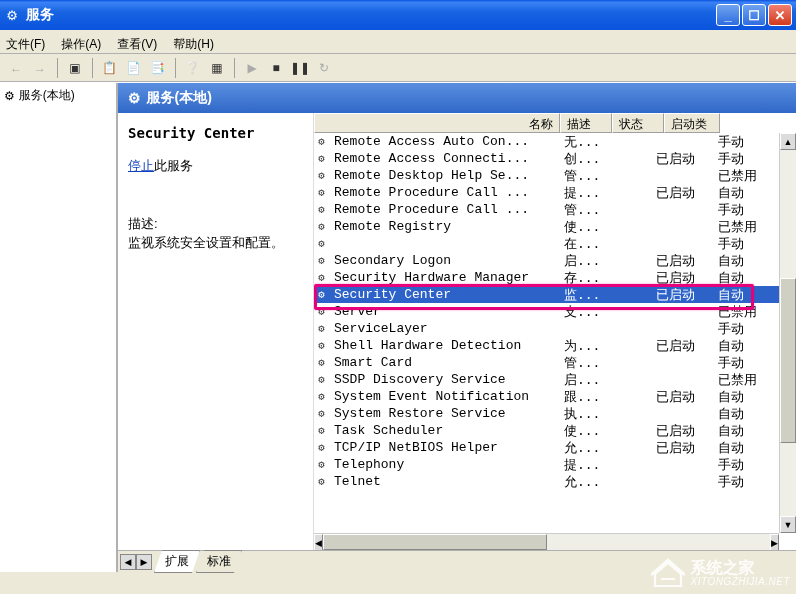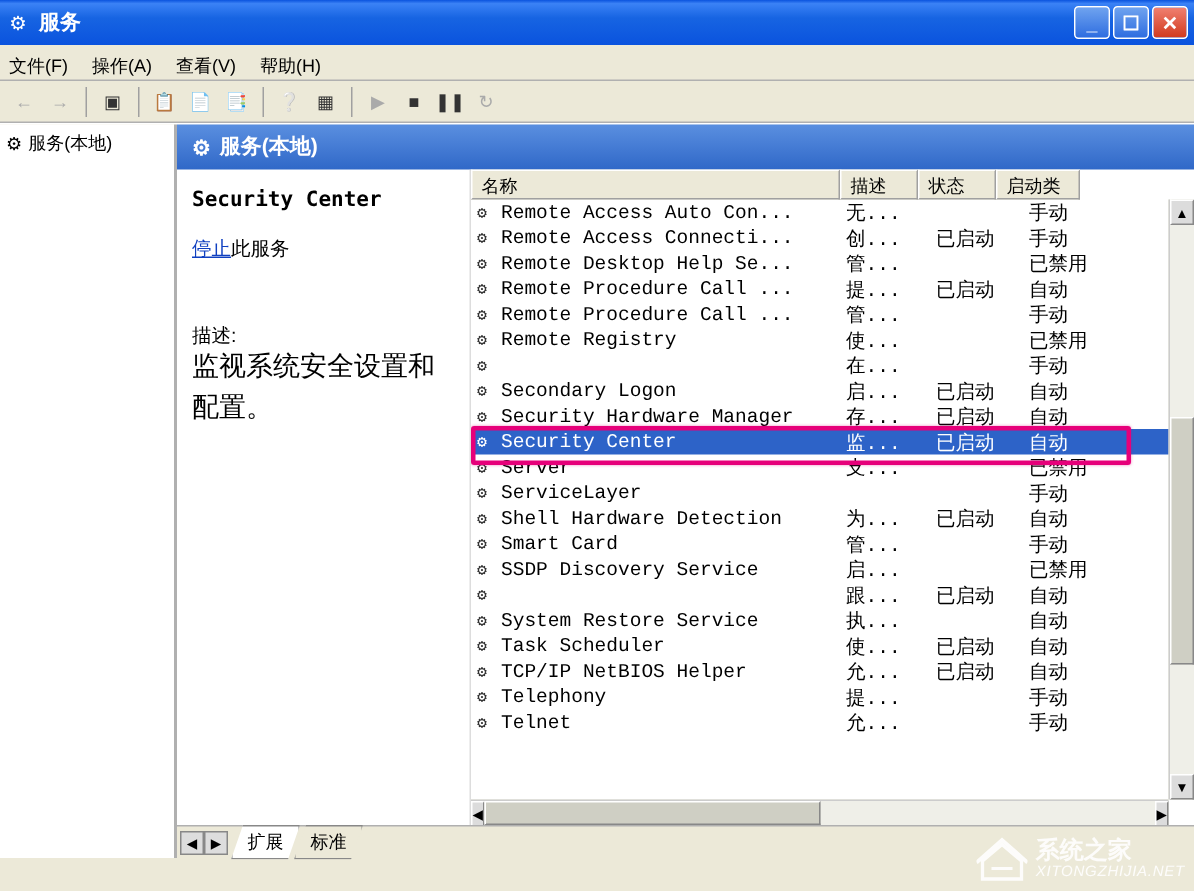--- a/index.html
+++ b/index.html
@@ -28,36 +28,36 @@
 
 .content-pane { flex: 1; display: flex; flex-direction: column; background: #fff; }
 .content-header { background: linear-gradient(#5a8fe0, #3068c8); color: #fff; font-weight: bold; padding: 6px 10px; height: 30px; display: flex; align-items: center; gap: 6px; font-size: 14px; }
 
 .content-body { flex: 1; display: flex; overflow: hidden; }
 .info-panel { width: 196px; padding: 12px 10px; border-right: 1px solid #ddd; }
 .info-panel .name { font-weight: bold; font-size: 14px; margin-bottom: 16px; font-family: monospace, "SimSun"; }
 .info-panel a { color: #1040c0; text-decoration: underline; }
 .info-panel .links div { margin-bottom: 2px; font-size: 13px; }
 .desc-label { margin-top: 40px; font-size: 13px; }
-.desc-text { font-size: 18px; line-height: 1.5; font-family: Liberation Mono, monospace; }
+.desc-text { font-size: 13px; line-height: 1.5; }
 
 .list-wrap { flex: 1; display: flex; flex-direction: column; overflow: hidden; position: relative; }
 .list-header { display: flex; height: 20px; }
 .list-header .col { background: #ece9d8; border: 1px solid #fff; border-right: 1px solid #a0a0a0; border-bottom: 1px solid #a0a0a0; padding: 2px 6px; font-size: 12px; }
-.col-name { width: 246px; }
+.col-name { width: 246px; text-align: right; }
 .col-desc { width: 52px; }
 .col-status { width: 52px; }
 .col-startup { width: 56px; }
 
 .list-body { flex: 1; overflow: hidden; position: relative; }
 .row { display: flex; height: 17px; align-items: center; font-size: 13px; font-family: "Courier New", monospace; }
 .row .c { overflow: hidden; white-space: nowrap; padding: 0 2px 0 4px; }
 .row .c-name { width: 246px; display: flex; align-items: center; gap: 2px; }
 .row .c-desc { width: 60px; }
-.row .c-status { width: 62px; }
+.row .c-status { width: 62px; margin-left: 32px; }
 .row .c-startup { width: 56px; }
 .svc-gear { font-size: 11px; color: #333; width: 14px; display: inline-block; }
 .row.selected { background: #2d63c8; color: #fff; }
 .row.selected .svc-gear { color: #fff; }
 
 .highlight-box { position: absolute; border: 3px solid #e6007a; pointer-events: none; z-index: 50; border-radius: 2px; box-shadow: 0 0 2px rgba(230,0,122,0.5); }
 
 .scroll-v { position: absolute; right: 0; top: 20px; bottom: 17px; width: 17px; background: #ece9d8; border-left: 1px solid #ccc; display: flex; flex-direction: column; }
 .scroll-btn { height: 17px; background: #dcdcdc; border: 1px solid #fff; border-right-color:#888; border-bottom-color:#888; display:flex; align-items:center; justify-content:center; font-size:9px; }
 .scroll-track { flex: 1; position: relative; background: #efefe8; }
@@ -280,20 +280,21 @@
                 <span class="svc-gear">⚙</span>
                 <span>SSDP Discovery Service</span>
               </div>
               <div class="c c-desc">启...</div>
               <div class="c c-status"></div>
               <div class="c c-startup">已禁用</div>
             </div>
             <div class="row">
               <div class="c c-name">
                 <span class="svc-gear">⚙</span>
+                <span>System Event Notification</span>
               </div>
               <div class="c c-desc">跟...</div>
               <div class="c c-status">已启动</div>
               <div class="c c-startup">自动</div>
             </div>
             <div class="row">
               <div class="c c-name">
                 <span class="svc-gear">⚙</span>
                 <span>System Restore Service</span>
               </div>

